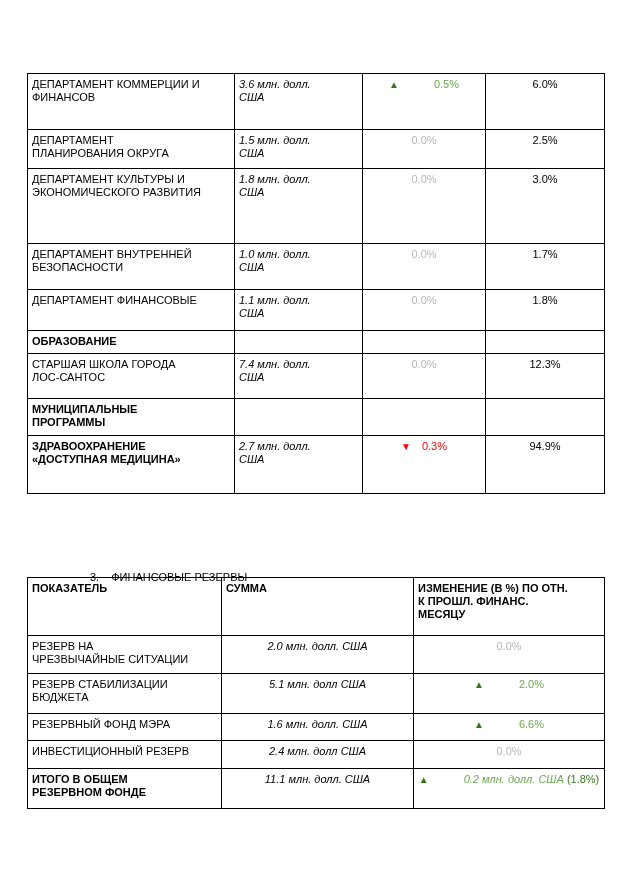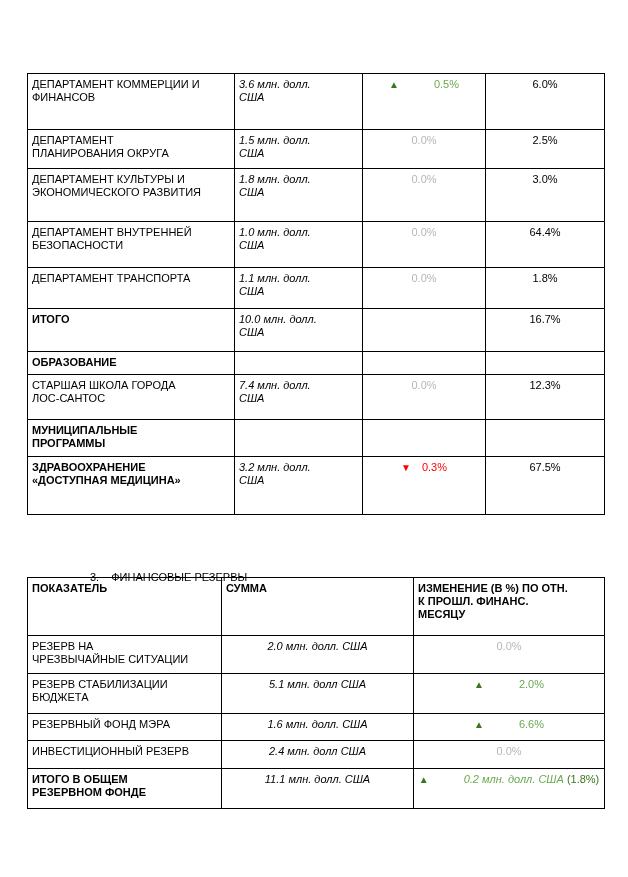--- a/index.html
+++ b/index.html
@@ -69,49 +69,42 @@
         <td class="center">6.0%</td>
       </tr>
       <tr style="height:39px">
         <td>ДЕПАРТАМЕНТ
 ПЛАНИРОВАНИЯ ОКРУГА</td>
         <td class="amount">1.5 млн. долл.
 США</td>
         <td class="center gray">0.0%</td>
         <td class="center">2.5%</td>
       </tr>
-      <tr style="height:53px">
+      <tr style="height:75px">
         <td>ДЕПАРТАМЕНТ КУЛЬТУРЫ И
 ЭКОНОМИЧЕСКОГО РАЗВИТИЯ</td>
         <td class="amount">1.8 млн. долл.
 США</td>
         <td class="center gray">0.0%</td>
         <td class="center">3.0%</td>
       </tr>
       <tr style="height:46px">
         <td>ДЕПАРТАМЕНТ ВНУТРЕННЕЙ
 БЕЗОПАСНОСТИ</td>
         <td class="amount">1.0 млн. долл.
 США</td>
         <td class="center gray">0.0%</td>
-        <td class="center">64.4%</td>
+        <td class="center">1.7%</td>
       </tr>
       <tr style="height:41px">
-        <td>ДЕПАРТАМЕНТ ТРАНСПОРТА</td>
+        <td>ДЕПАРТАМЕНТ ФИНАНСОВЫЕ</td>
         <td class="amount">1.1 млн. долл.
 США</td>
         <td class="center gray">0.0%</td>
         <td class="center">1.8%</td>
-      </tr>
-      <tr style="height:43px">
-        <td class="bold">ИТОГО</td>
-        <td class="amount">10.0 млн. долл.
-США</td>
-        <td class="center"></td>
-        <td class="center">16.7%</td>
       </tr>
       <tr style="height:23px">
         <td class="bold">ОБРАЗОВАНИЕ</td>
         <td></td>
         <td></td>
         <td></td>
       </tr>
       <tr style="height:45px">
         <td>СТАРШАЯ ШКОЛА ГОРОДА
 ЛОС-САНТОС</td>
@@ -123,24 +116,24 @@
       <tr style="height:37px">
         <td class="bold">МУНИЦИПАЛЬНЫЕ
 ПРОГРАММЫ</td>
         <td></td>
         <td></td>
         <td></td>
       </tr>
       <tr style="height:58px">
         <td class="bold">ЗДРАВООХРАНЕНИЕ
 «ДОСТУПНАЯ МЕДИЦИНА»</td>
-        <td class="amount">3.2 млн. долл.
+        <td class="amount">2.7 млн. долл.
 США</td>
         <td class="center"><span class="arrow-down">▼</span> <span class="red">0.3%</span></td>
-        <td class="center">67.5%</td>
+        <td class="center">94.9%</td>
       </tr>
     </tbody>
   </table>
 
   <div class="heading">
     <span class="num">3.</span><span>ФИНАНСОВЫЕ РЕЗЕРВЫ</span>
   </div>
 
   <table class="t2">
     <colgroup>

